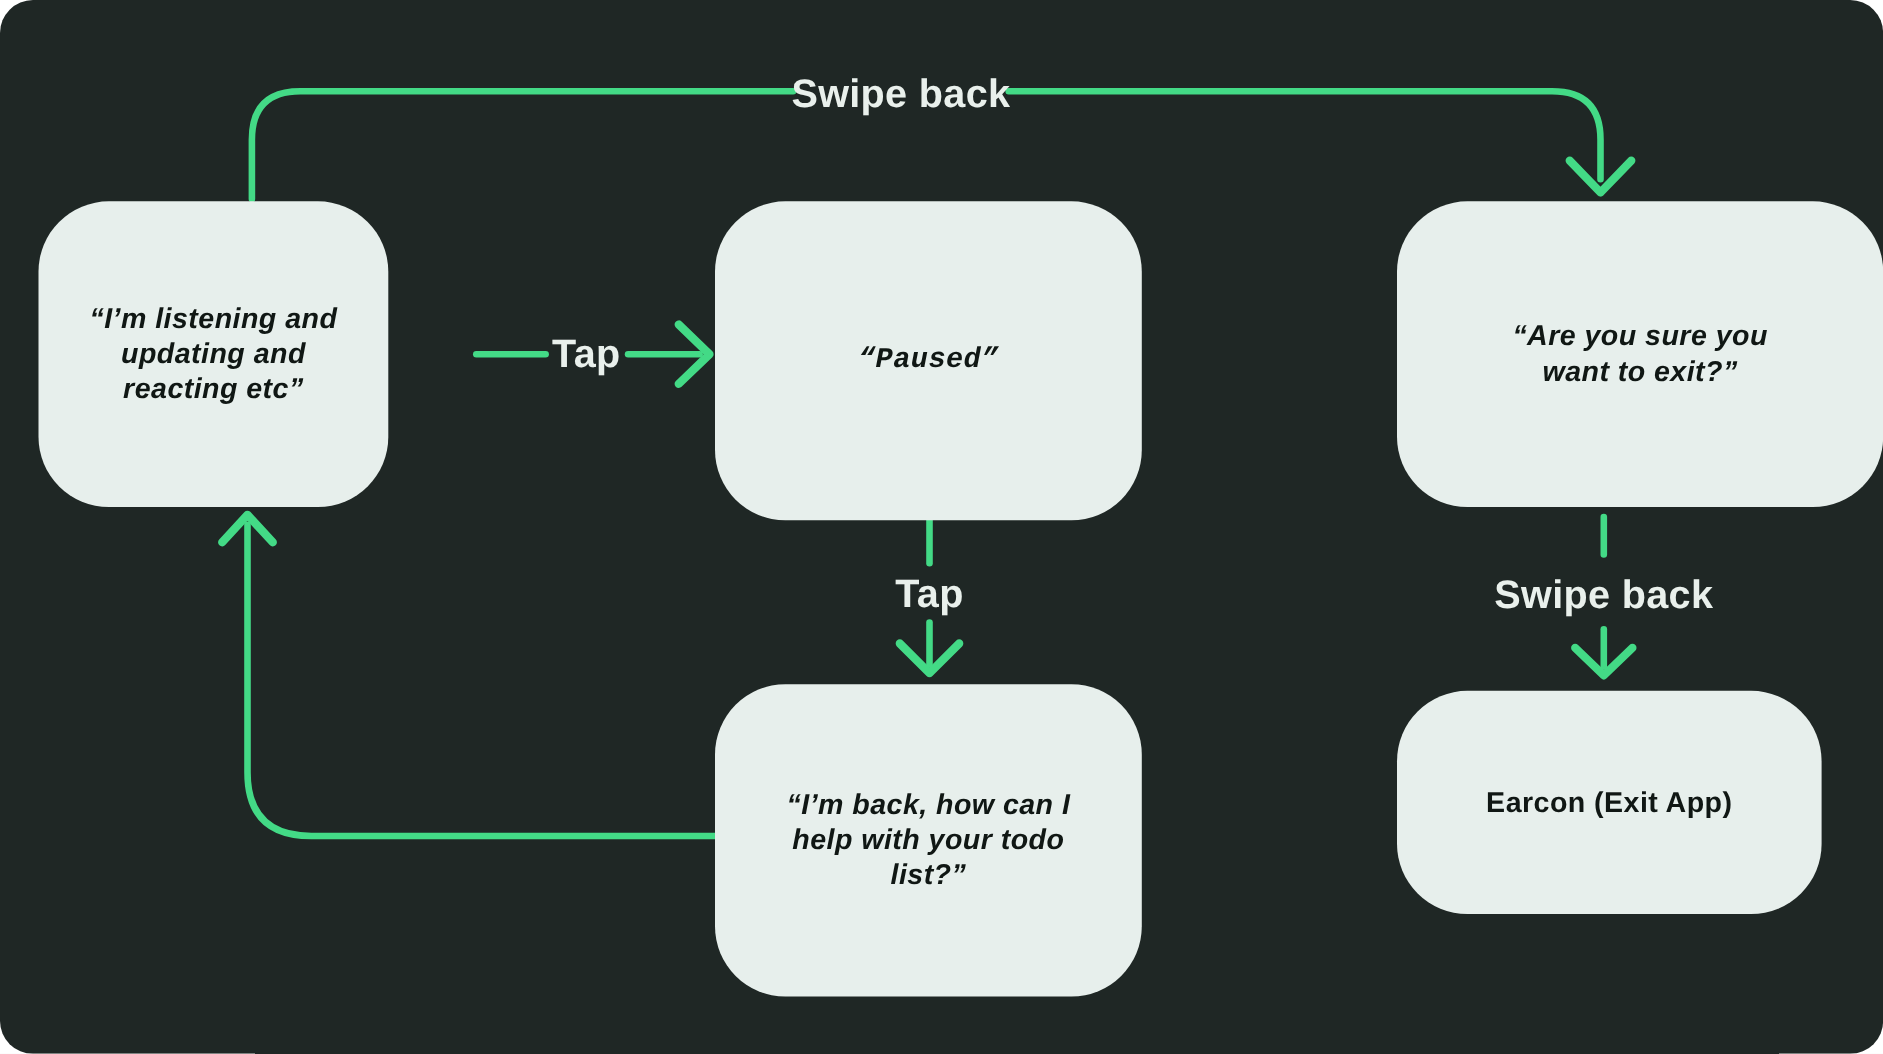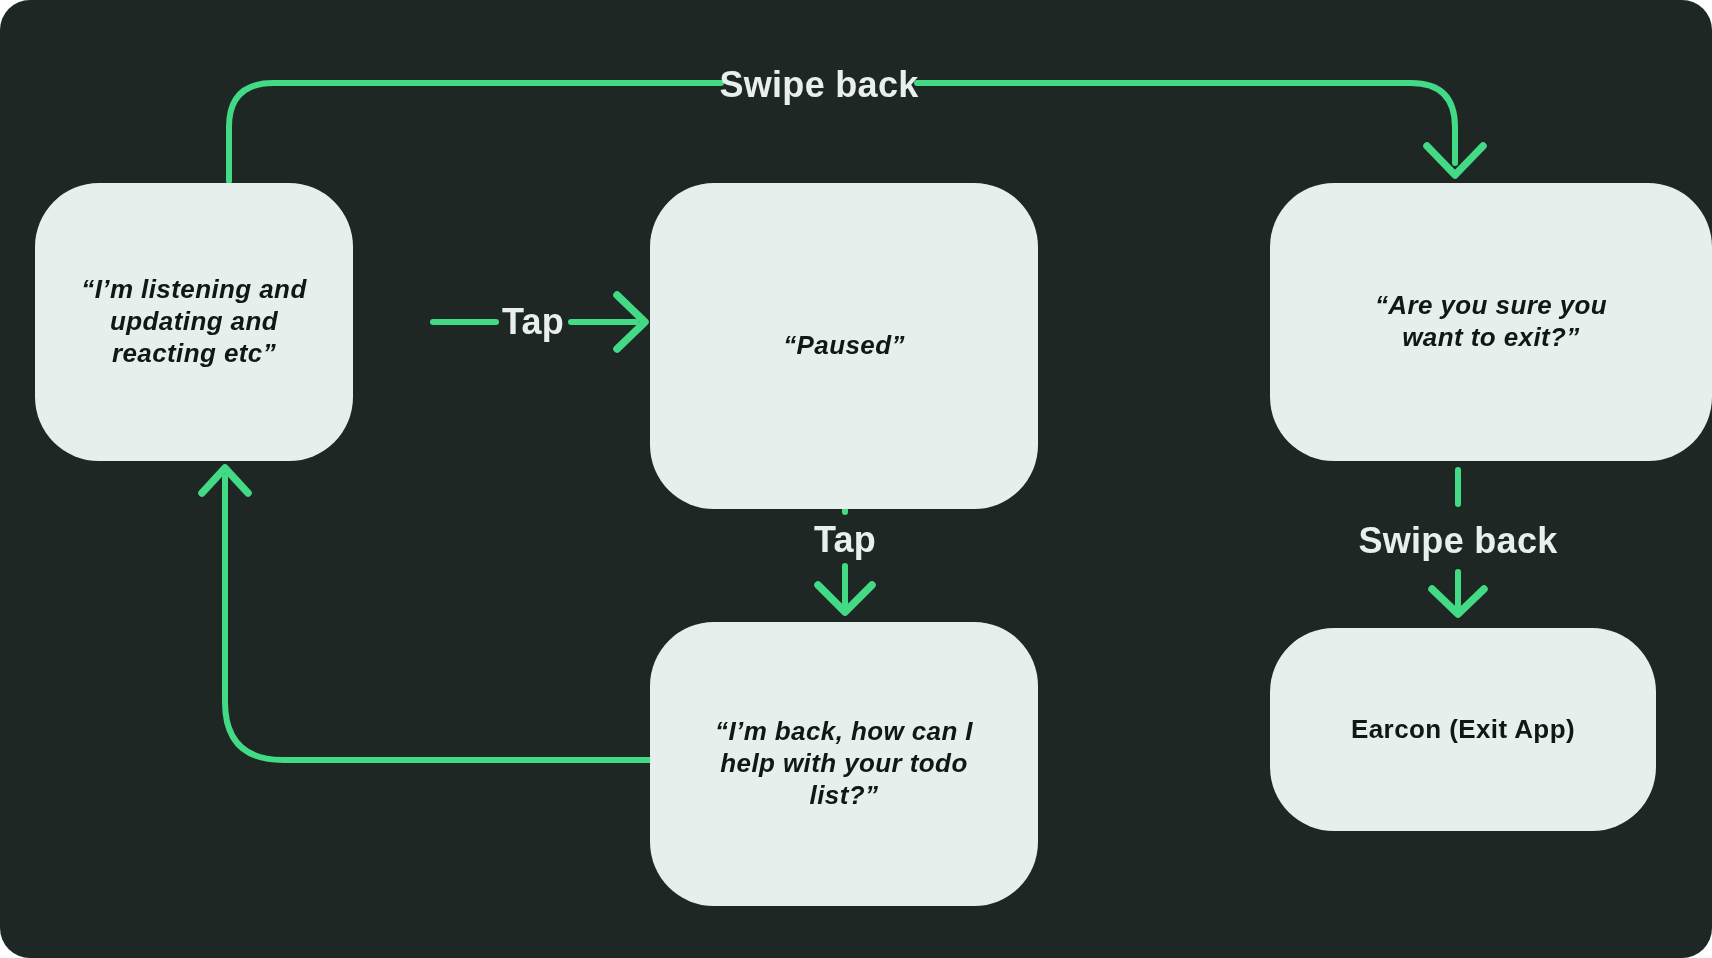--- a/index.html
+++ b/index.html
@@ -60,21 +60,21 @@
   }
   .node-label {
     font-weight: 700;
     font-size: 26px;
     line-height: 1.22;
     letter-spacing: 0.4px;
     color: var(--node-text);
   }
   .quote { font-style: italic; }
   .n-listening { left: 35px;   top: 183px; width: 318px; height: 278px; }
-  .n-paused    { left: 650px;  top: 183px; width: 388px; height: 326px; }
+  .n-paused    { left: 650px;  top: 183px; width: 388px; height: 290px; font-family: Liberation Mono, monospace; }
   .n-confirm   { left: 1270px; top: 183px; width: 442px; height: 278px; }
   .n-back      { left: 650px;  top: 622px; width: 388px; height: 284px; }
   .n-earcon    { left: 1270px; top: 628px; width: 386px; height: 203px; }
   .n-listening .node-label { max-width: 340px; }
   .n-confirm   .node-label { max-width: 290px; }
   .n-back      .node-label { max-width: 312px; }
   .edge-label {
     position: absolute;
     transform: translate(-50%, -50%);
     font-weight: 700;

